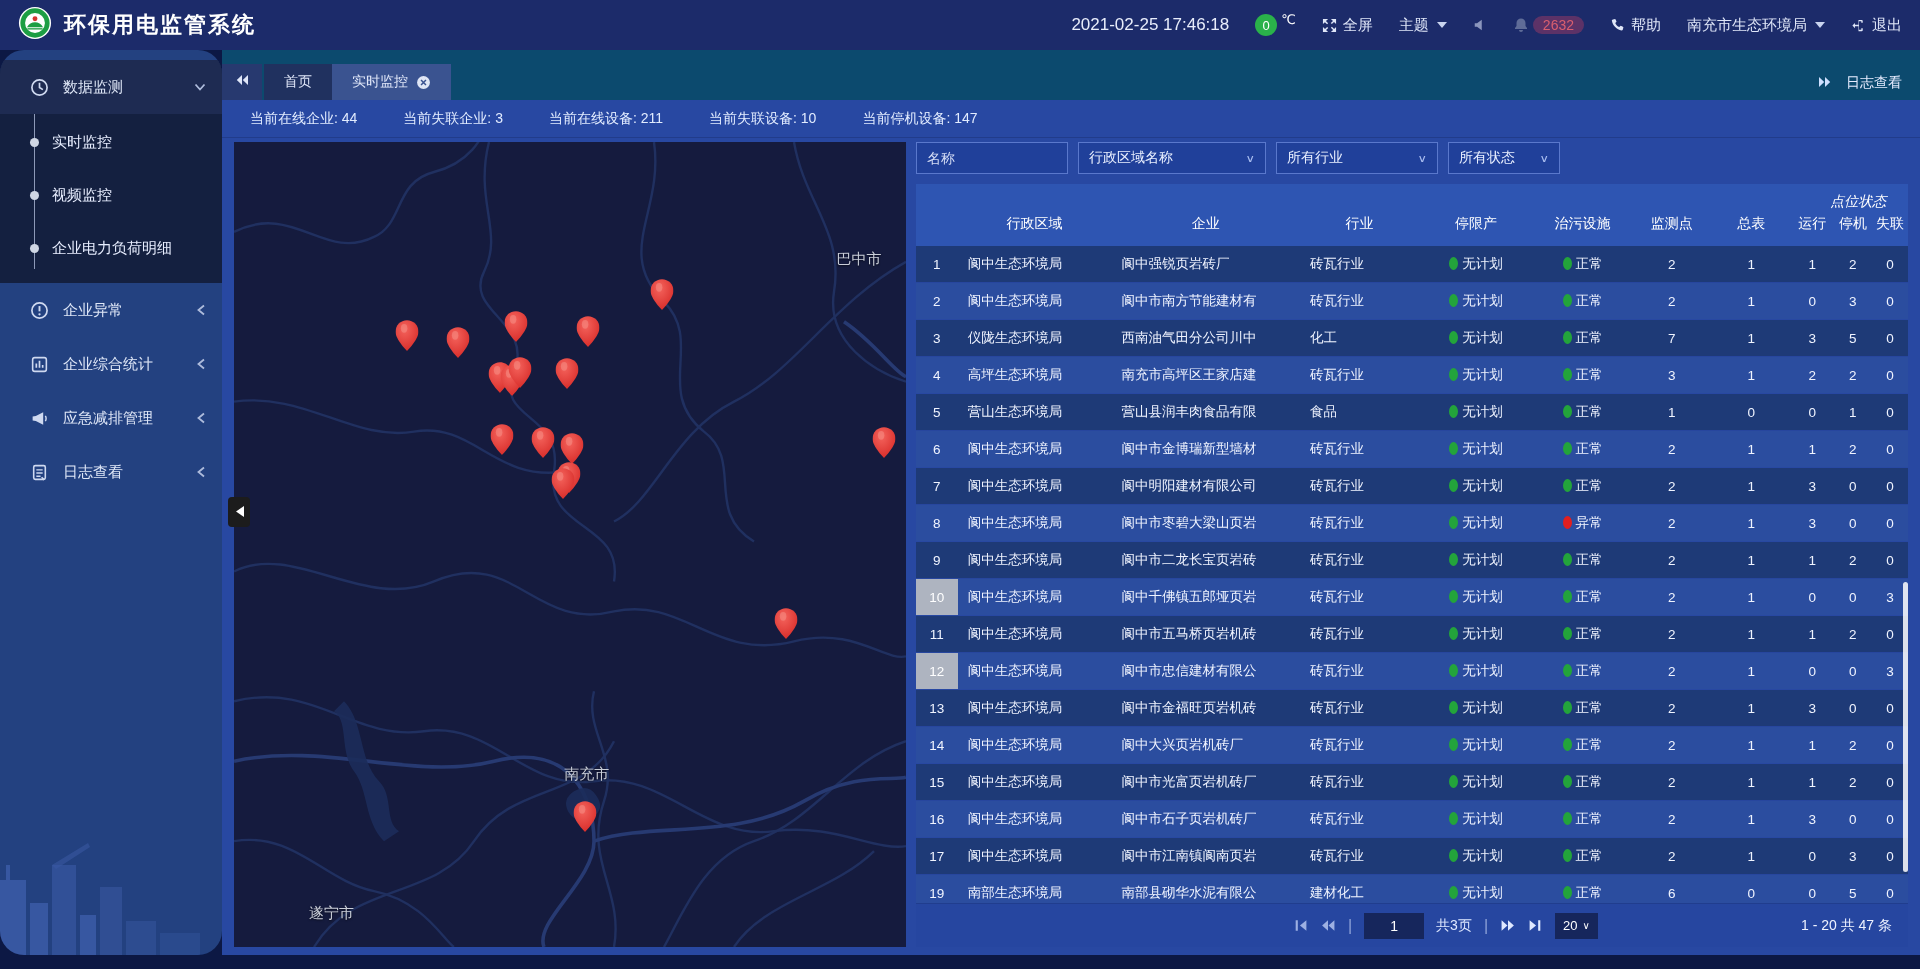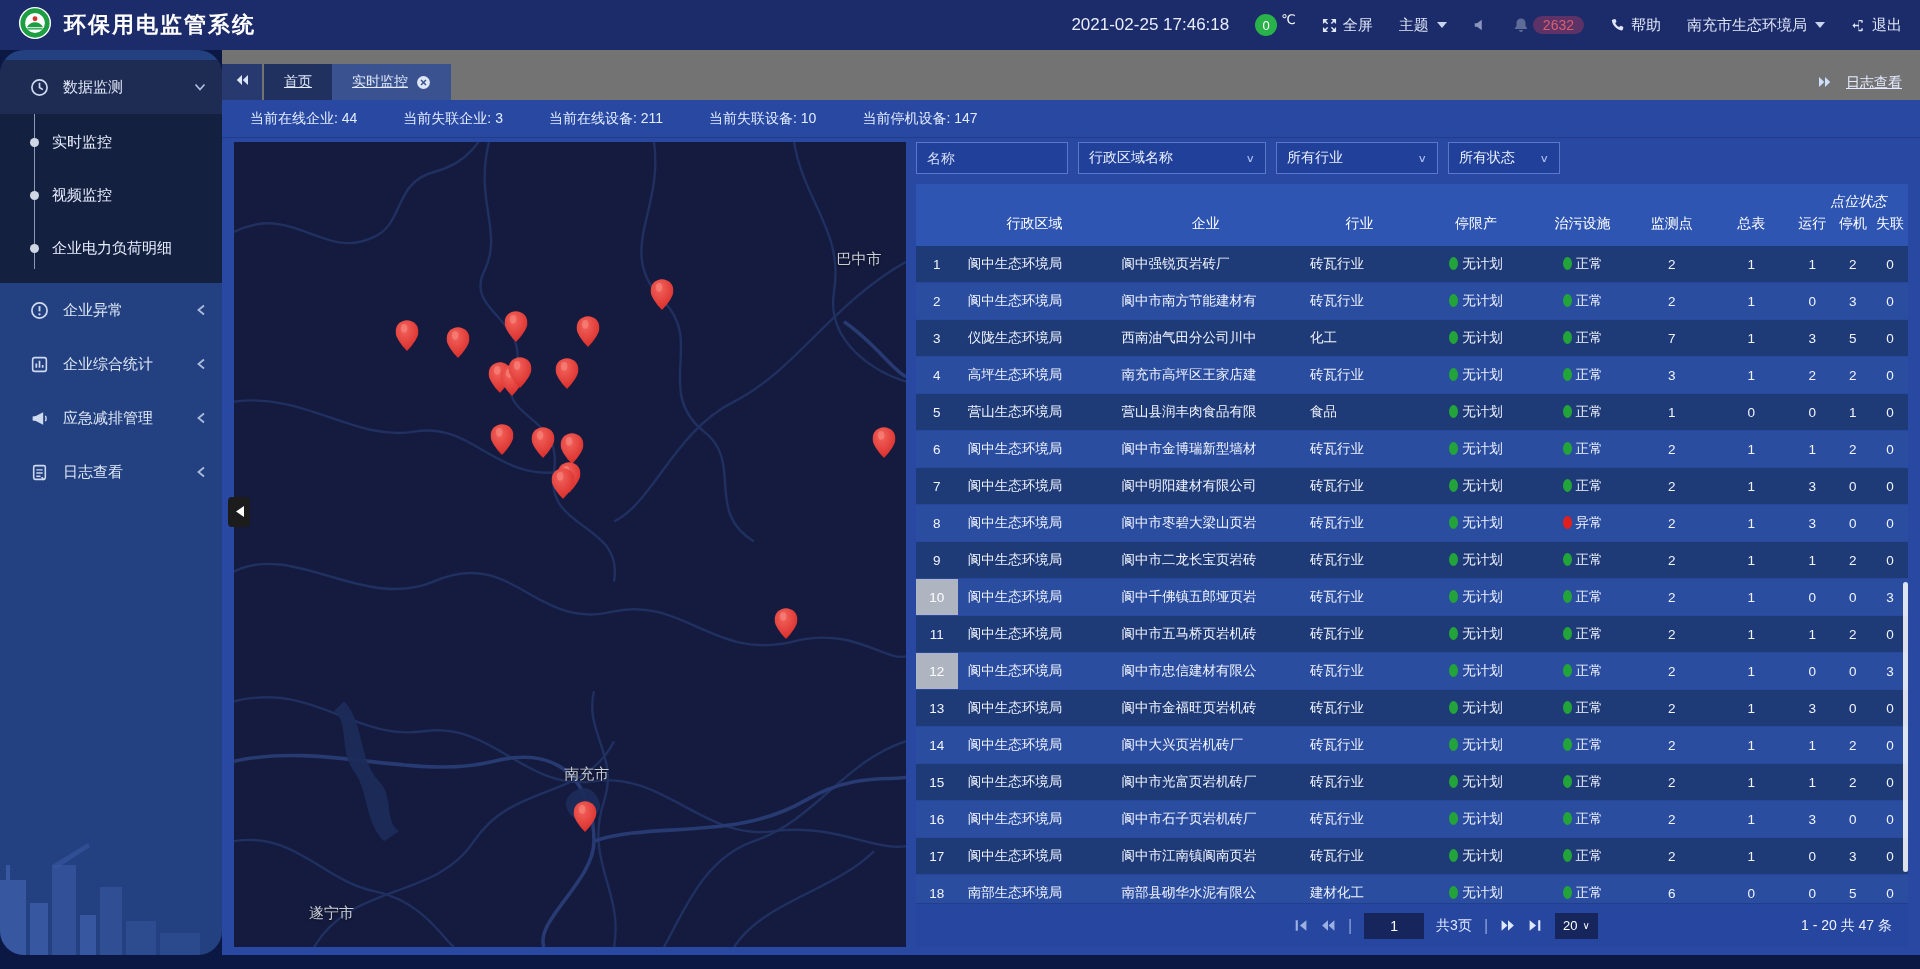--- a/index.html
+++ b/index.html
@@ -48,21 +48,21 @@
   .submenu-item { height:53px; display:flex; align-items:center; padding-left:52px; position:relative;
     color:#e8eeff; font-size:15px; cursor:pointer; }
   .submenu-item:before { content:""; position:absolute; left:30px; width:9px; height:9px; border-radius:50%;
     background:#cfd6e4; }
   .skyline { position:absolute; bottom:-4px; left:0; opacity:.5; pointer-events:none; }
 
   
   .main { flex:1; display:flex; flex-direction:column; min-width:0; }
 
   
-  .tabbar { height:50px; background:#737373; display:flex; align-items:flex-end; flex:0 0 auto; position:relative;text-decoration:underline; }
+  .tabbar { height:50px; background:#0c4a6e; display:flex; align-items:flex-end; flex:0 0 auto; position:relative; }
   .tab-scroll { width:40px; height:36px; background:#27396f; display:flex; align-items:center; justify-content:center;
     color:#dfe6f8; cursor:pointer; margin-right:2px; }
   .tab { height:36px; display:flex; align-items:center; gap:8px; padding:0 20px; font-size:14px;
     color:#dfe6f8; cursor:pointer; background:#20315f; }
   .tab.active { background:#3a5390; }
   .tabbar-right { margin-left:auto; display:flex; align-items:center; gap:14px; padding:0 18px 8px 0; color:#e6ecff; font-size:14px; }
   .tabbar-right .ico { color:#cfe0ff; display:flex; cursor:pointer; }
   .close-ops { cursor:pointer; }
 
   
@@ -818,21 +818,21 @@
                     <div class="td l">砖瓦行业</div>
                     <div class="td c"><span class="dot green"></span>无计划</div>
                     <div class="td c"><span class="dot green"></span>正常</div>
                     <div class="td c">2</div>
                     <div class="td c">1</div>
                     <div class="td c">0</div>
                     <div class="td c">3</div>
                     <div class="td c">0</div>
                   </div>
                   <div class="tr light" style="grid-template-columns: 4.2% 15.5% 19% 12% 11.5% 10% 8% 8% 4.3% 3.9% 3.6%;">
-                    <div class="td c no-cell">18</div>
+                    <div class="td c no-cell">19</div>
                     <div class="td l">南部生态环境局</div>
                     <div class="td l">南部县砌华水泥有限公</div>
                     <div class="td l">建材化工</div>
                     <div class="td c"><span class="dot green"></span>无计划</div>
                     <div class="td c"><span class="dot green"></span>正常</div>
                     <div class="td c">6</div>
                     <div class="td c">0</div>
                     <div class="td c">0</div>
                     <div class="td c">5</div>
                     <div class="td c">0</div>

